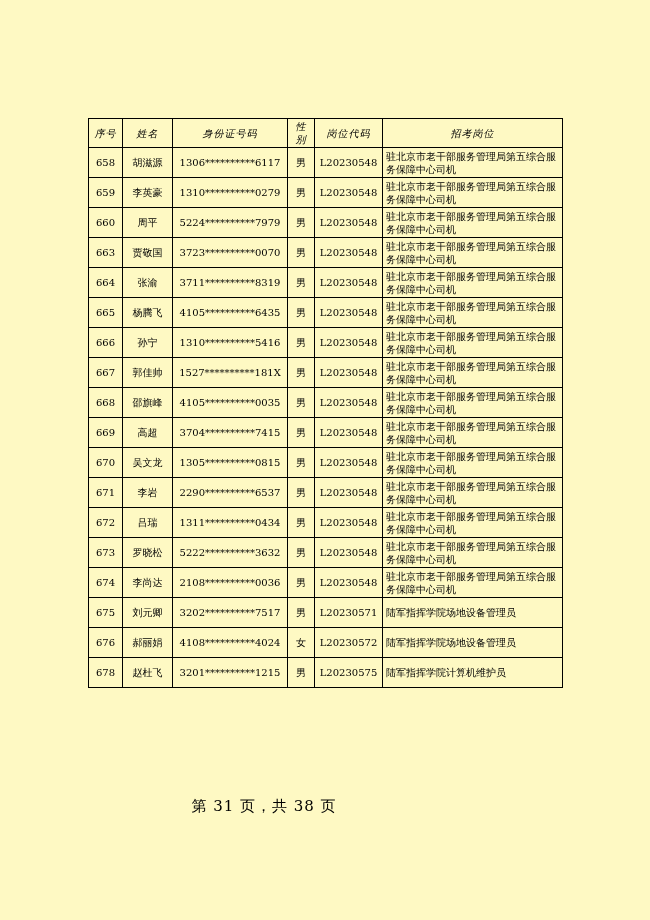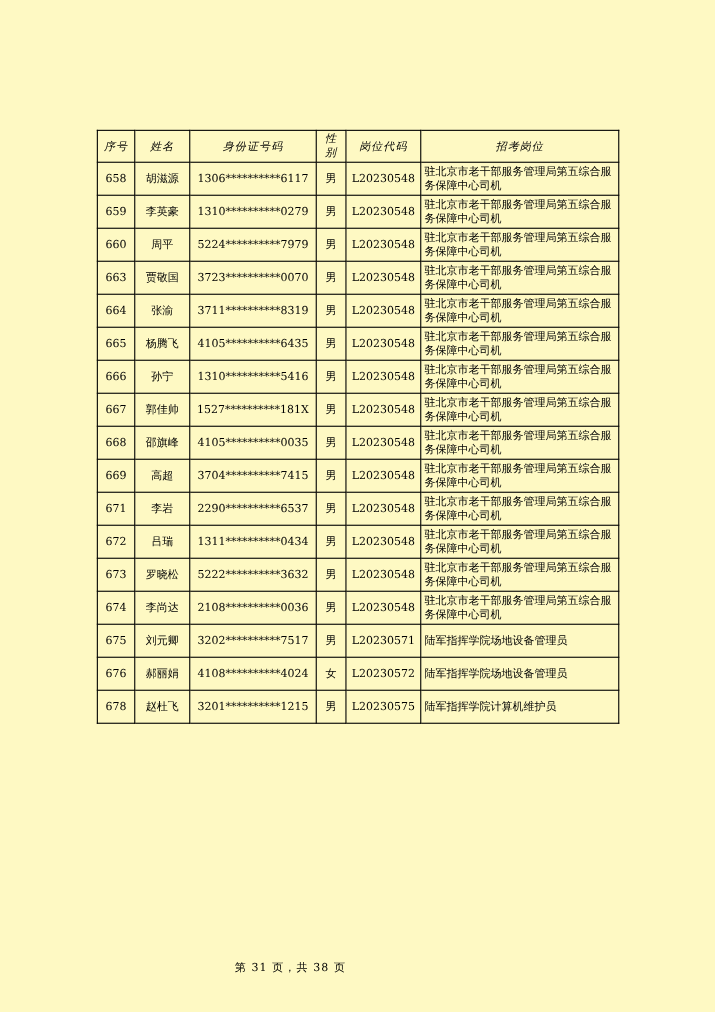--- a/index.html
+++ b/index.html
@@ -52,24 +52,24 @@
   }
   table.roster td.c0,
   table.roster td.c2,
   table.roster td.c4 {
     font-family: "DejaVu Serif", "Liberation Serif", serif;
     letter-spacing: 0;
   }
   .footer {
     position: absolute;
     left: 0;
-    top: 873px;
+    top: 797px;
     width: 528px;
     text-align: center;
-    font-size: 10px;
+    font-size: 15px;
     letter-spacing: 1px;
   }
 </style>
 </head>
 <body>
 
 <div class="page">
 
   <table class="roster">
     <colgroup>
@@ -165,20 +165,28 @@
         </tr>
         <tr>
           <td class="c0">669</td>
           <td class="c1">高超</td>
           <td class="c2">3704**********7415</td>
           <td class="c3">男</td>
           <td class="c4">L20230548</td>
           <td class="c5">驻北京市老干部服务管理局第五综合服务保障中心司机</td>
         </tr>
         <tr>
+          <td class="c0">670</td>
+          <td class="c1">吴文龙</td>
+          <td class="c2">1305**********0815</td>
+          <td class="c3">男</td>
+          <td class="c4">L20230548</td>
+          <td class="c5">驻北京市老干部服务管理局第五综合服务保障中心司机</td>
+        </tr>
+        <tr>
           <td class="c0">671</td>
           <td class="c1">李岩</td>
           <td class="c2">2290**********6537</td>
           <td class="c3">男</td>
           <td class="c4">L20230548</td>
           <td class="c5">驻北京市老干部服务管理局第五综合服务保障中心司机</td>
         </tr>
         <tr>
           <td class="c0">672</td>
           <td class="c1">吕瑞</td>

